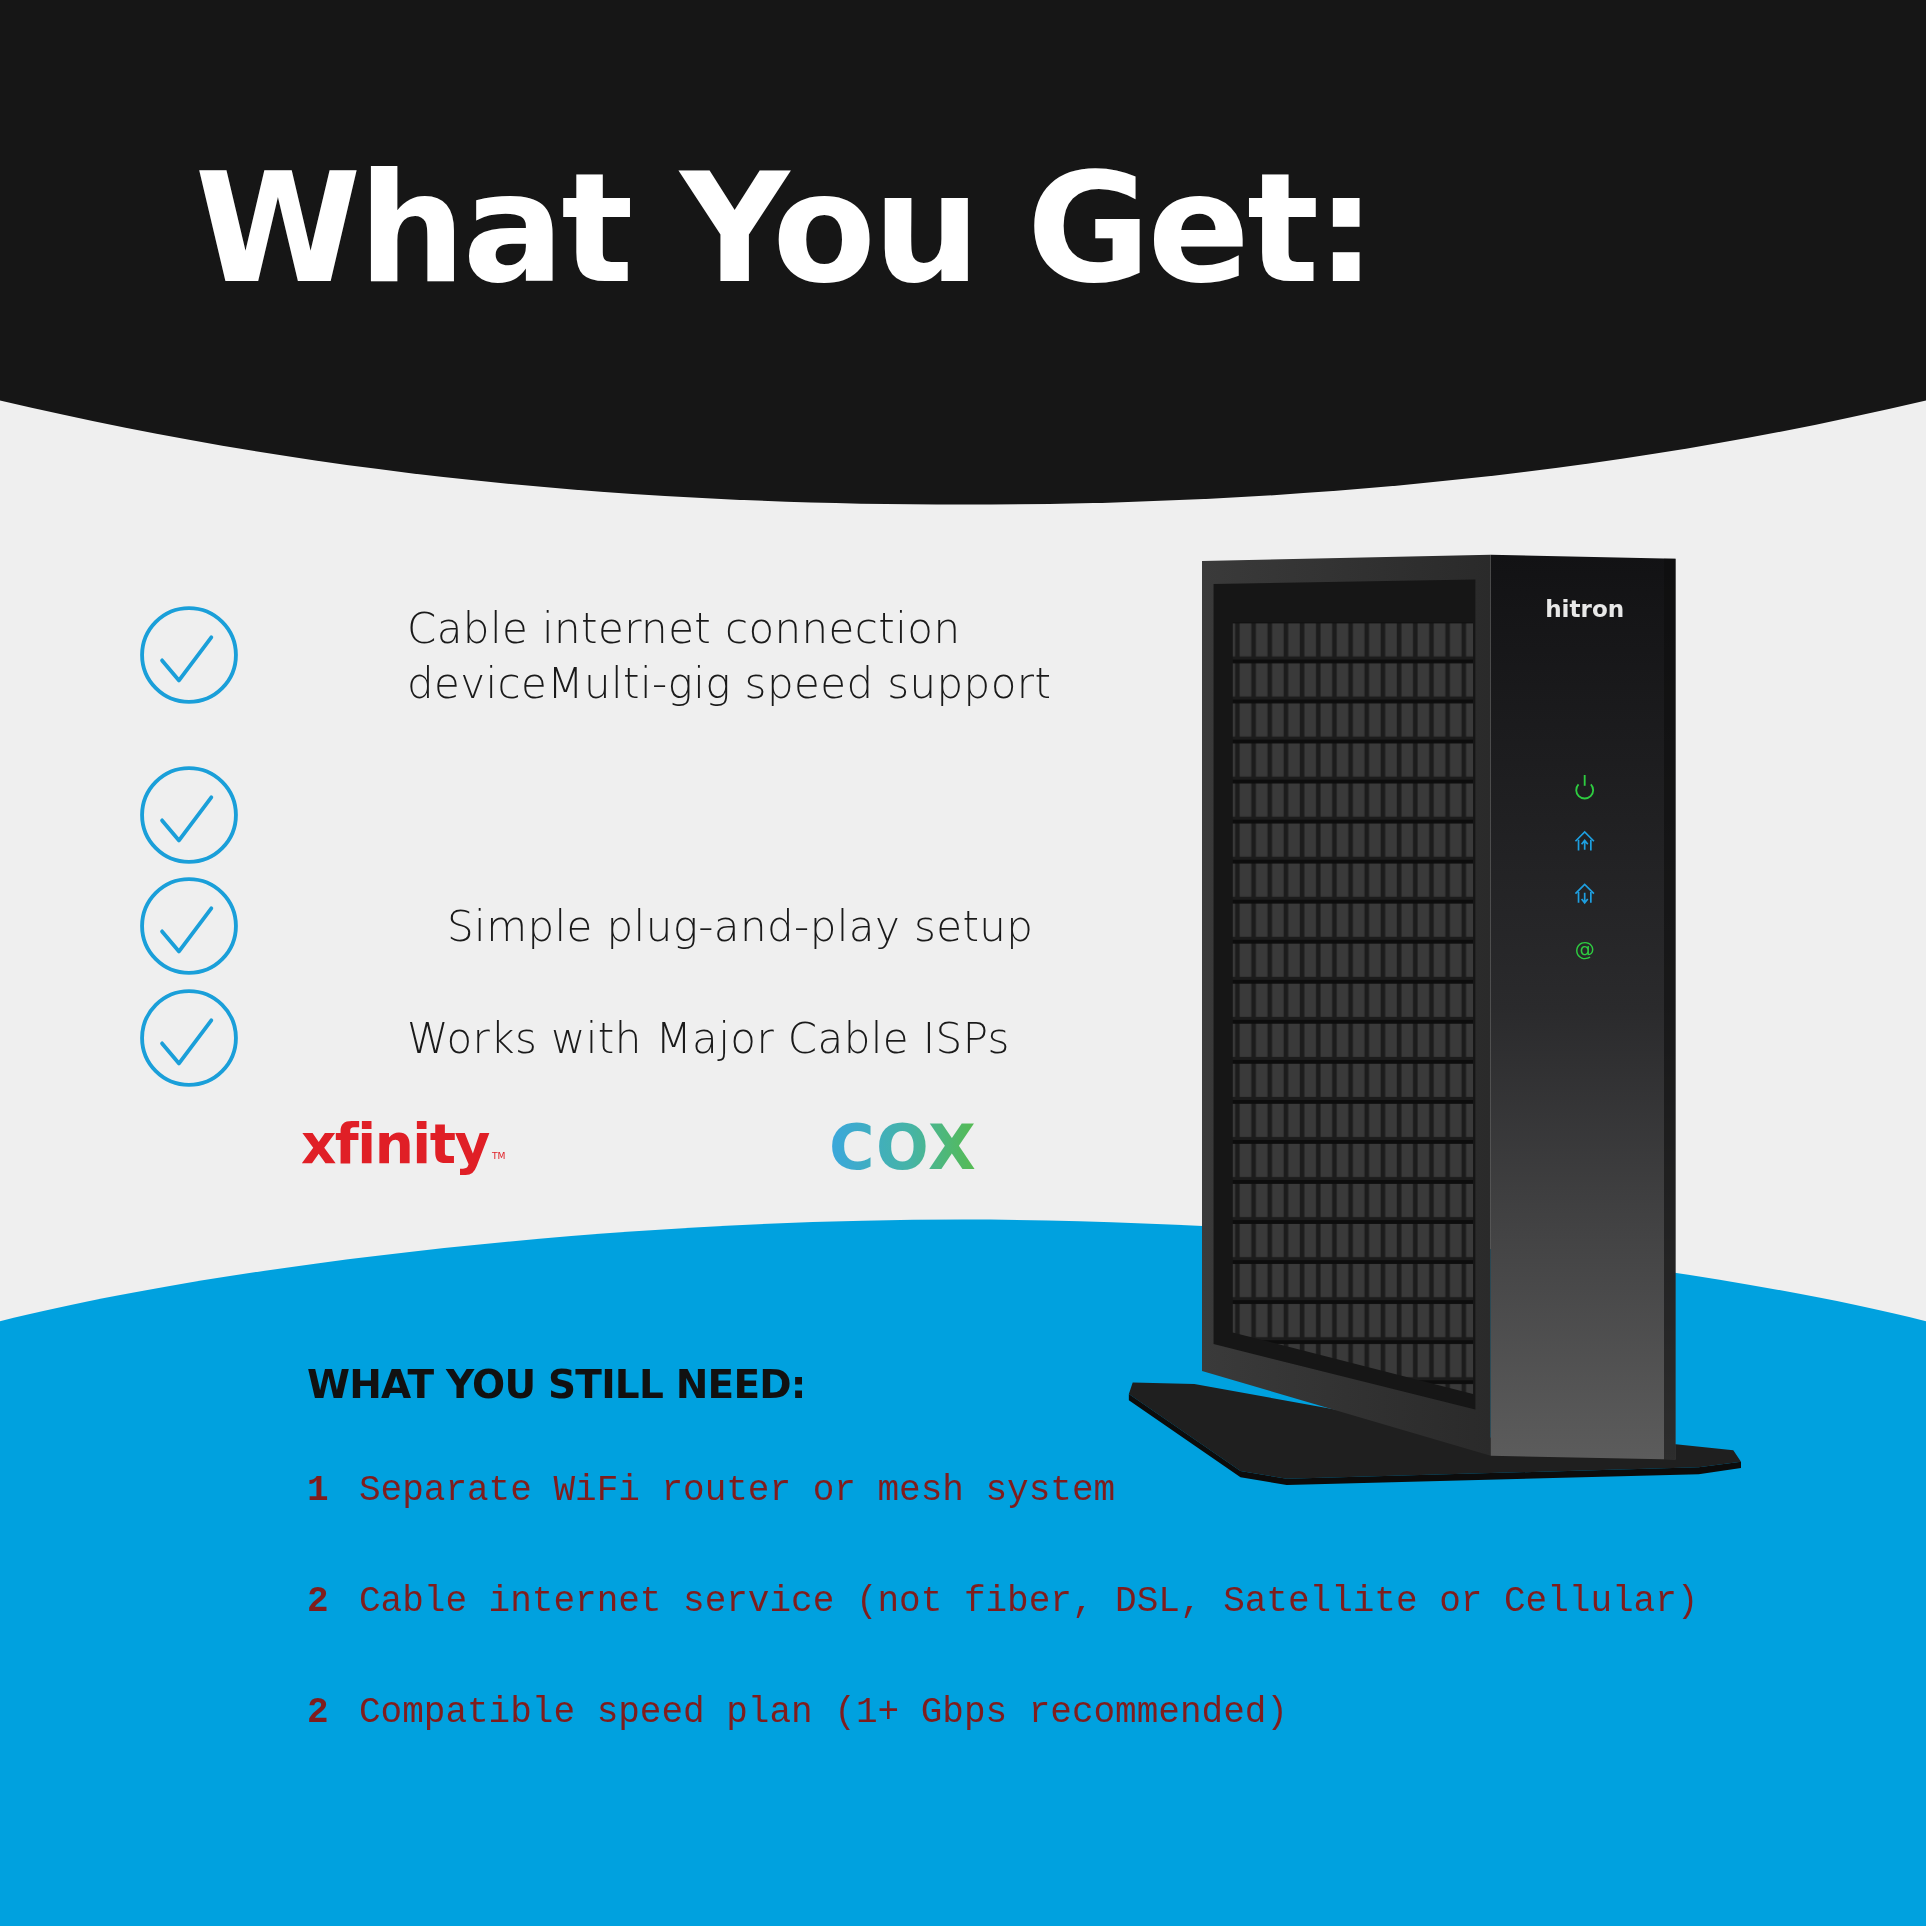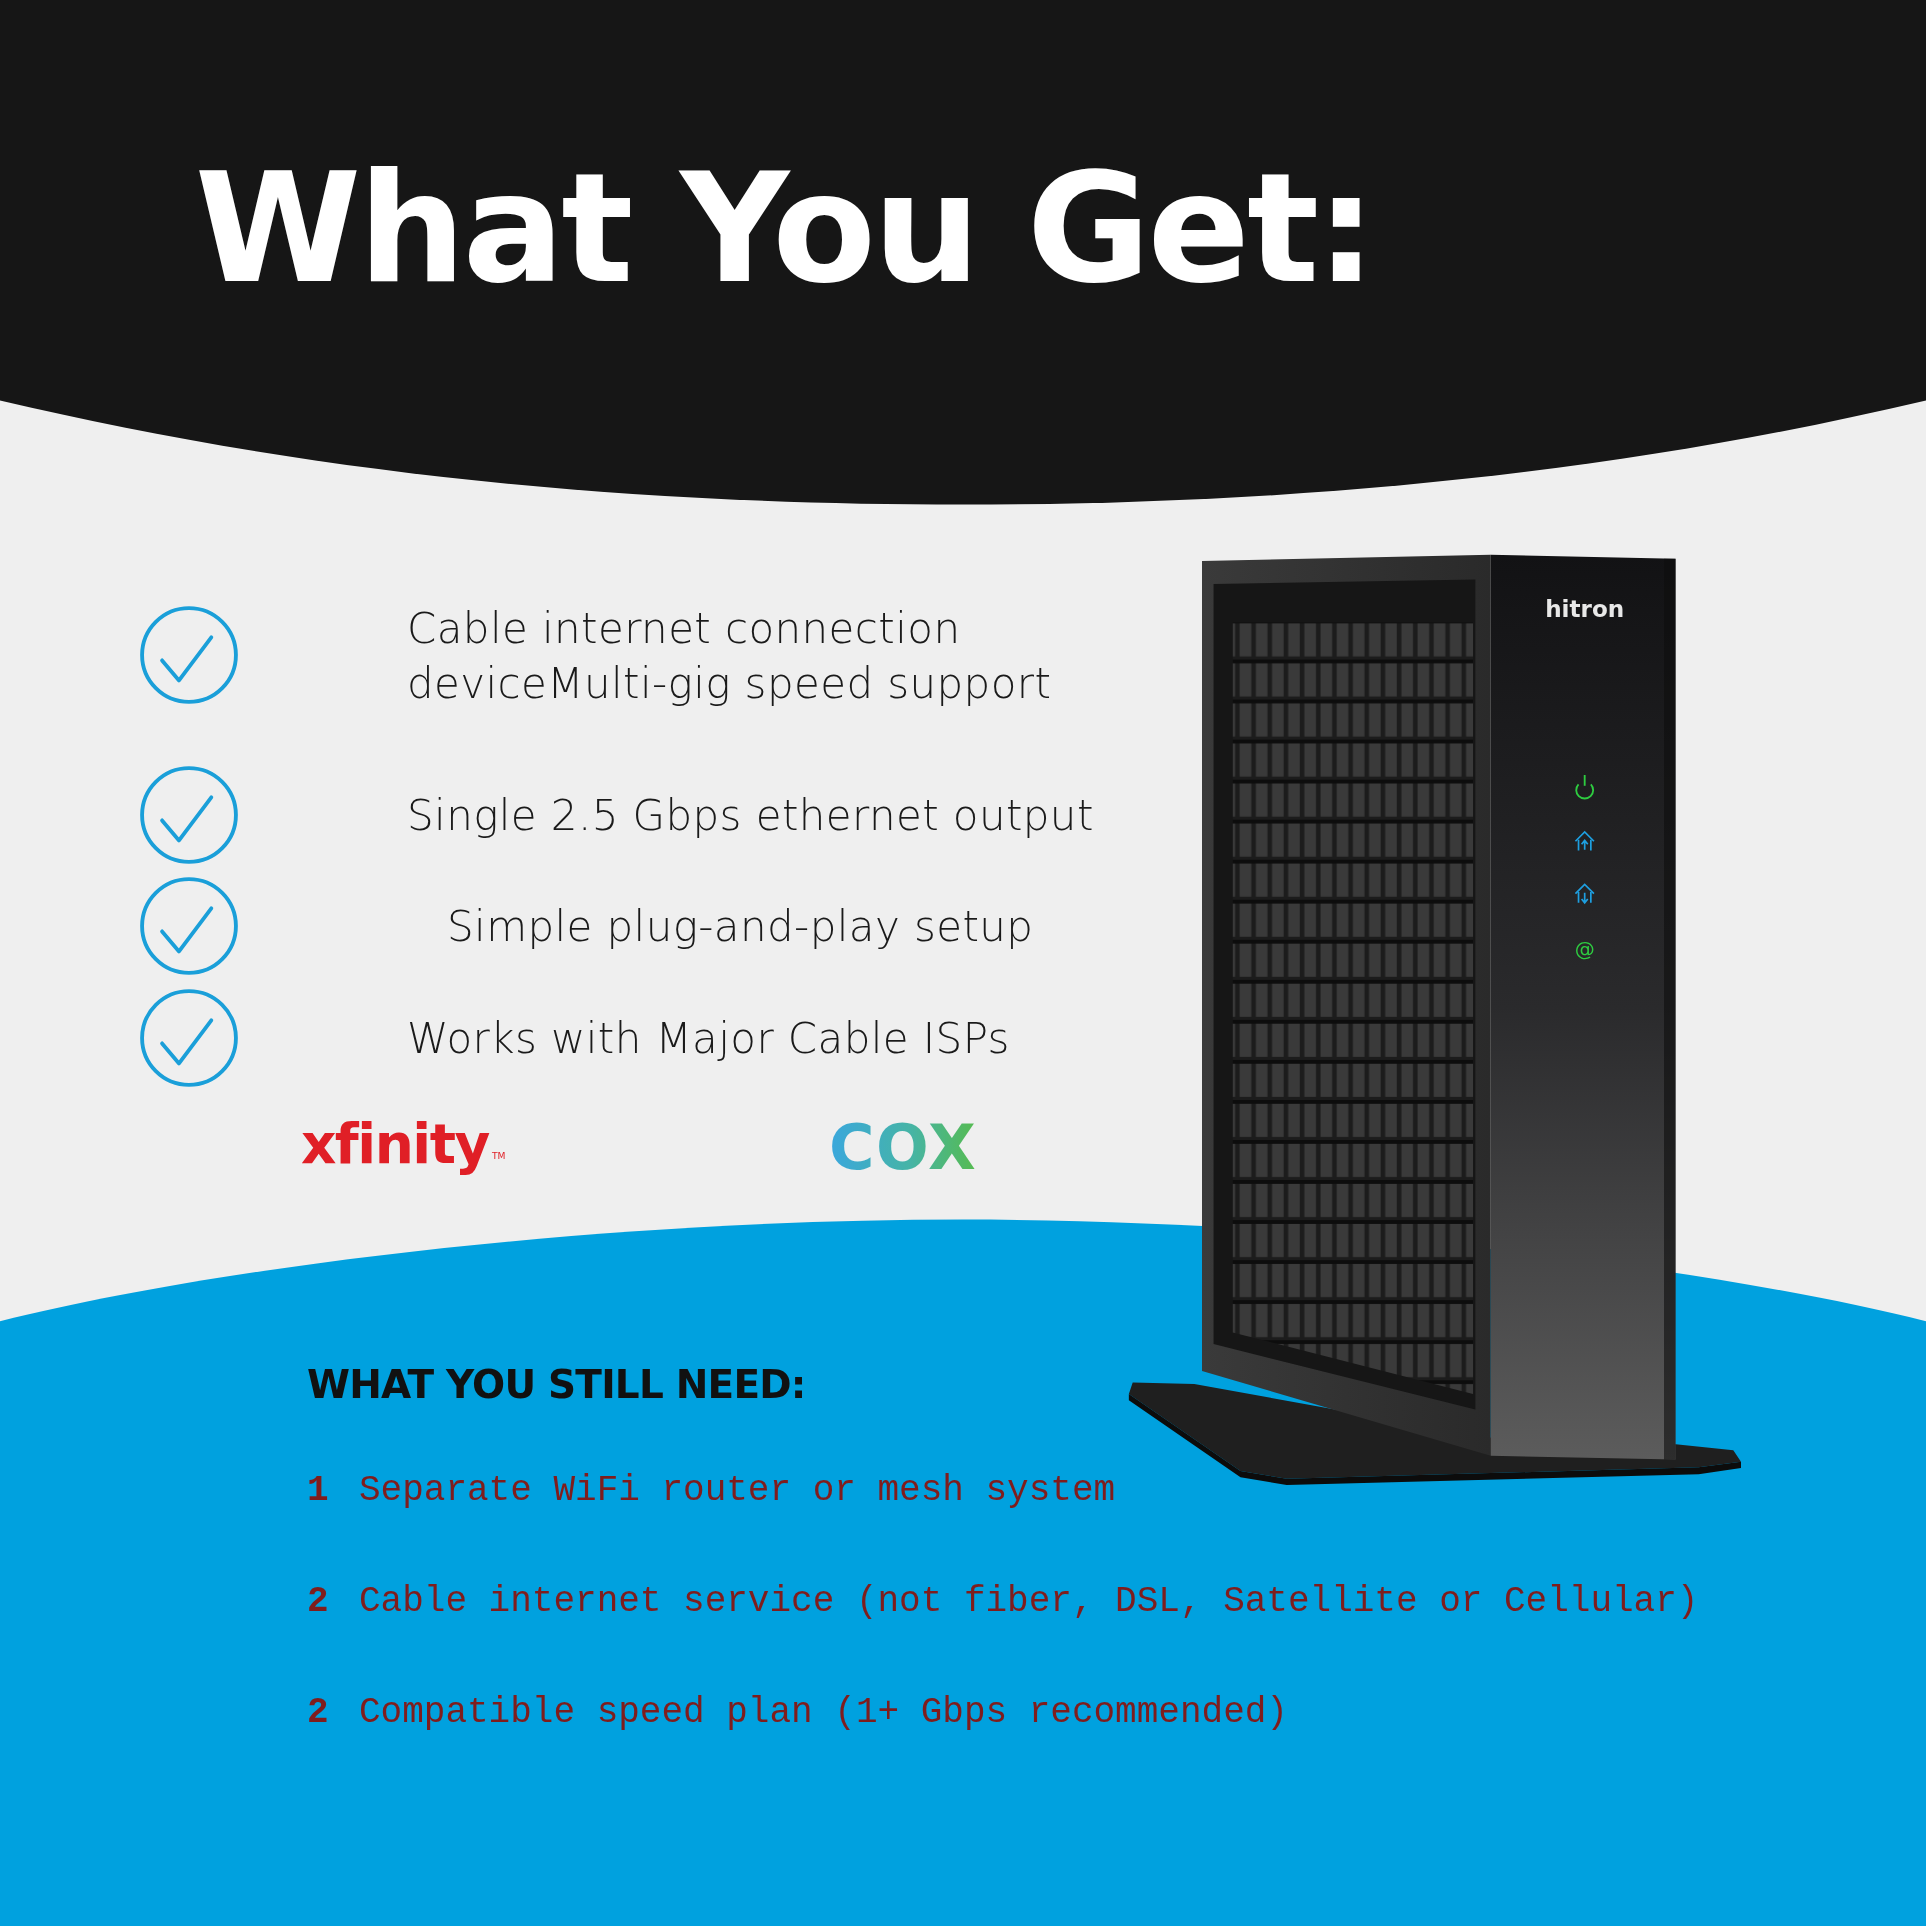--- a/index.html
+++ b/index.html
@@ -42,23 +42,20 @@
     <span class="line">Cable internet connection</span>
     <span class="line">deviceMulti-gig speed support</span>
   </div>
 </div>
 
 <div class="feature" style="top:765px;">
   <svg class="check" viewBox="0 0 130 130">
       <circle cx="65" cy="65" r="61" fill="none" stroke="#1a9fd9" stroke-width="5"></circle>
       <path d="M30 72 L52 98 L94 42" fill="none" stroke="#1a9fd9" stroke-width="5" stroke-linecap="round" stroke-linejoin="round"></path>
     </svg>
-  <div class="feature-text">
-    <span class="line">Single 2.5 Gbps ethernet output</span>
-  </div>
 </div>
 
 <div class="feature" style="top:876px;gap:40px;">
   <svg class="check" viewBox="0 0 130 130">
       <circle cx="65" cy="65" r="61" fill="none" stroke="#1a9fd9" stroke-width="5"></circle>
       <path d="M30 72 L52 98 L94 42" fill="none" stroke="#1a9fd9" stroke-width="5" stroke-linecap="round" stroke-linejoin="round"></path>
     </svg>
   <div class="feature-text">
     <span class="line">Simple plug-and-play setup</span>
   </div>

